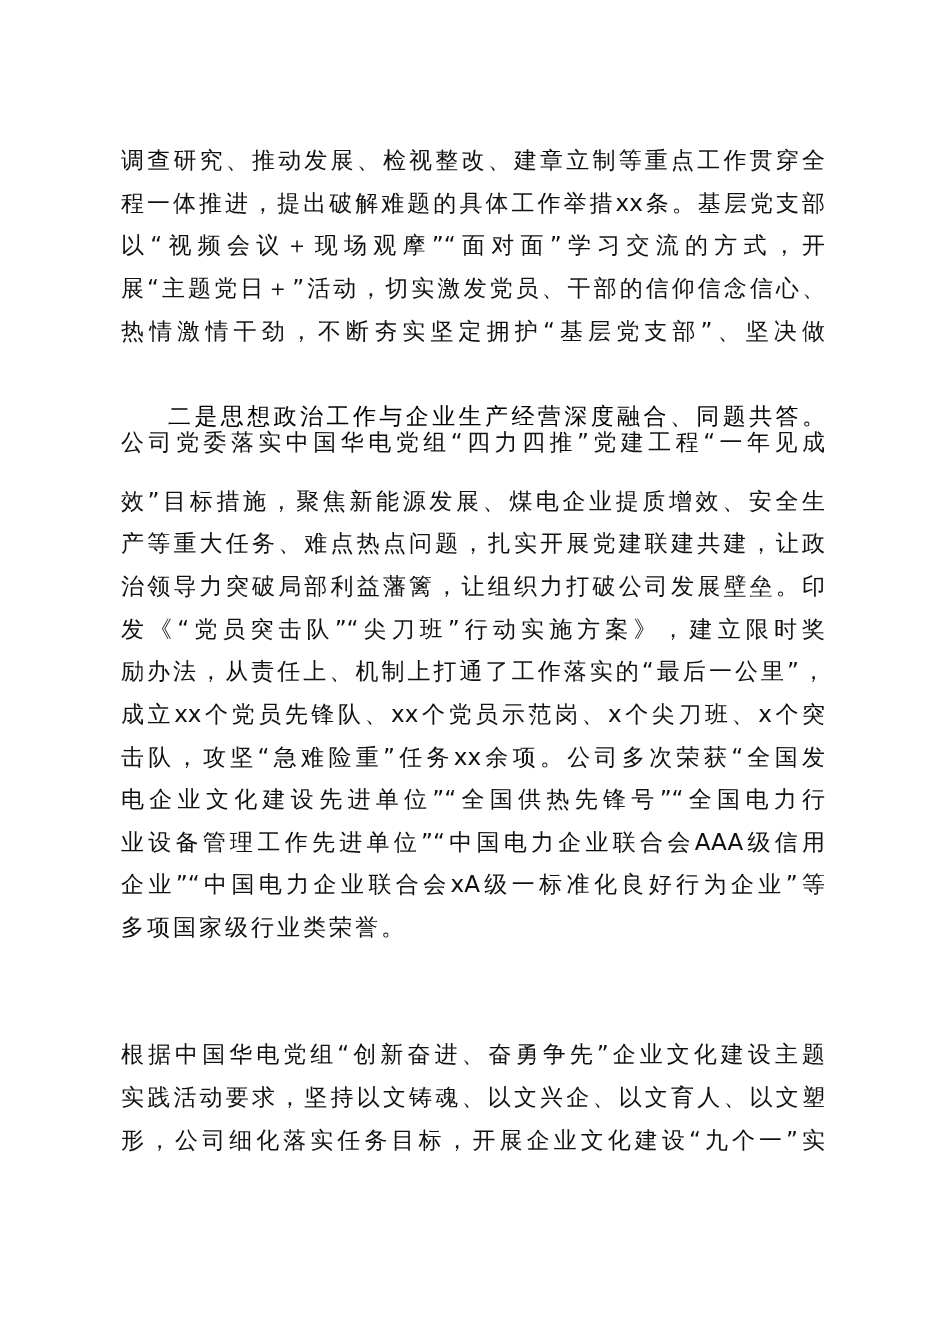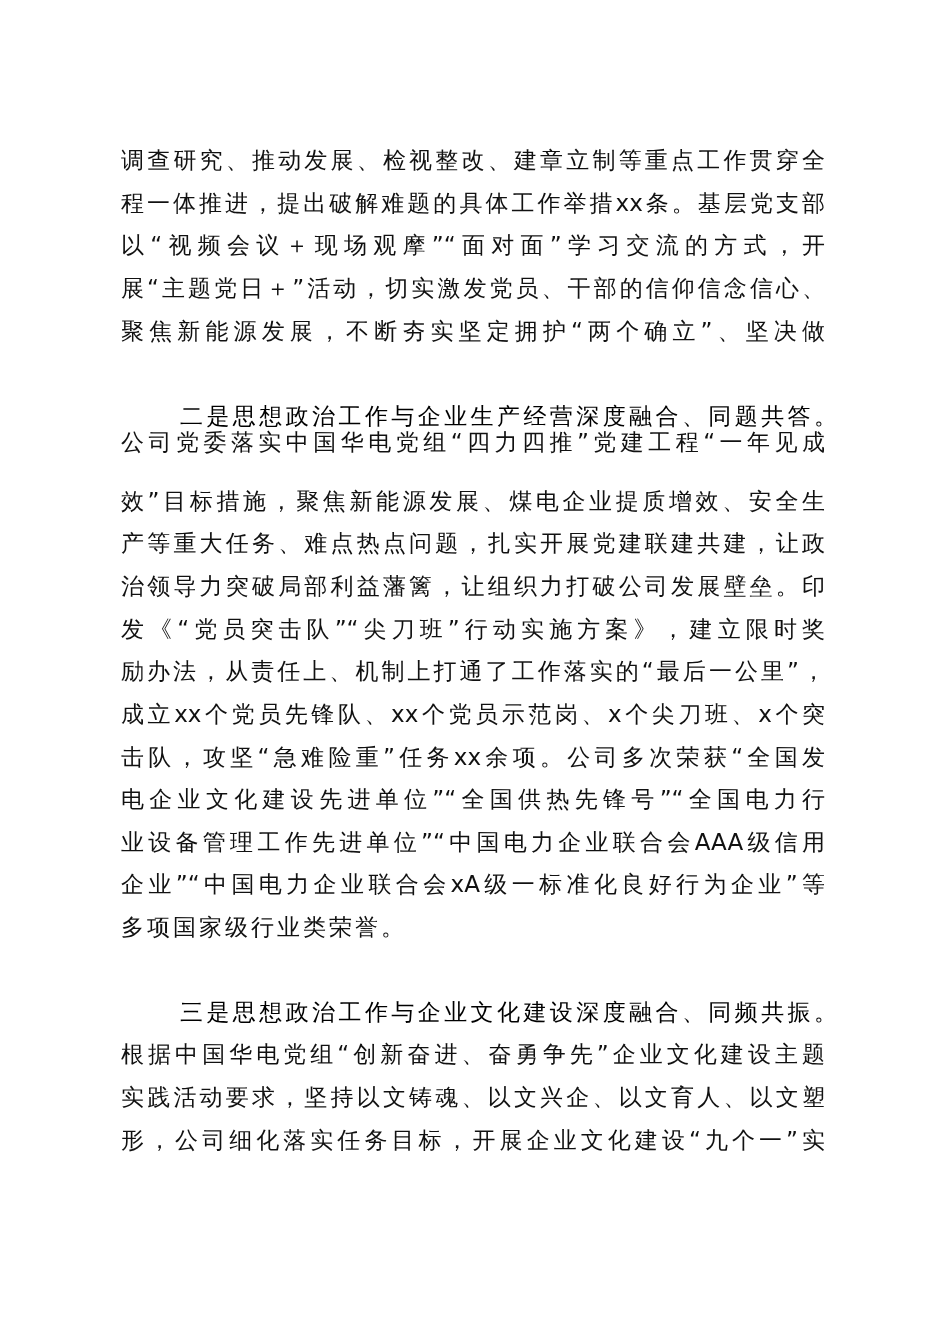--- a/index.html
+++ b/index.html
@@ -14,45 +14,44 @@
     font-size: 23px;
     line-height: 30px;
     color: #111111;
     text-align: justify;
     text-align-last: justify;
     white-space: nowrap;
     letter-spacing: 0;
   }
   .line.last { text-align-last: left; letter-spacing: 3px; }
   .line.indent { left: 168px; width: 657px; }
-  .line.heading { font-weight: normal; color: #000000; margin-left: 12px; }
+  .line.heading { font-weight: normal; color: #000000; }
 </style>
 </head>
 <body>
 
 <div class="page">
 
   <div class="line" style="top:145px">调查研究、推动发展、检视整改、建章立制等重点工作贯穿全</div>
   <div class="line" style="top:188px">程一体推进，提出破解难题的具体工作举措xx条。基层党支部</div>
   <div class="line" style="top:230px">以“视频会议＋现场观摩”“面对面”学习交流的方式，开</div>
   <div class="line" style="top:273px">展“主题党日＋”活动，切实激发党员、干部的信仰信念信心、</div>
-  <div class="line" style="top:316px">聚焦新能源发展，不断夯实坚定拥护“两个确立”、坚决做</div>
+  <div class="line" style="top:316px">热情激情干劲，不断夯实坚定拥护“基层党支部”、坚决做</div>
 
   <div class="line indent heading" style="top:401px">二是思想政治工作与企业生产经营深度融合、同题共答。</div>
   <div class="line" style="top:427px">公司党委落实中国华电党组“四力四推”党建工程“一年见成</div>
   <div class="line" style="top:486px">效”目标措施，聚焦新能源发展、煤电企业提质增效、安全生</div>
   <div class="line" style="top:528px">产等重大任务、难点热点问题，扎实开展党建联建共建，让政</div>
   <div class="line" style="top:571px">治领导力突破局部利益藩篱，让组织力打破公司发展壁垒。印</div>
   <div class="line" style="top:614px">发《“党员突击队”“尖刀班”行动实施方案》，建立限时奖</div>
   <div class="line" style="top:656px">励办法，从责任上、机制上打通了工作落实的“最后一公里”，</div>
   <div class="line" style="top:699px">成立xx个党员先锋队、xx个党员示范岗、x个尖刀班、x个突</div>
   <div class="line" style="top:742px">击队，攻坚“急难险重”任务xx余项。公司多次荣获“全国发</div>
   <div class="line" style="top:784px">电企业文化建设先进单位”“全国供热先锋号”“全国电力行</div>
   <div class="line" style="top:827px">业设备管理工作先进单位”“中国电力企业联合会AAA级信用</div>
   <div class="line last" style="top:912px">多项国家级行业类荣誉。</div>
   <div class="line" style="top:869px">企业”“中国电力企业联合会xA级一标准化良好行为企业”等</div>
 
-  <div class="line indent heading" style="top:997px">三是思想政治工作与企业文化建设深度融合、同频共振。</div>
   <div class="line" style="top:1039px">根据中国华电党组“创新奋进、奋勇争先”企业文化建设主题</div>
   <div class="line" style="top:1082px">实践活动要求，坚持以文铸魂、以文兴企、以文育人、以文塑</div>
   <div class="line" style="top:1125px">形，公司细化落实任务目标，开展企业文化建设“九个一”实</div>
 
 </div>
 
 </body></html>

